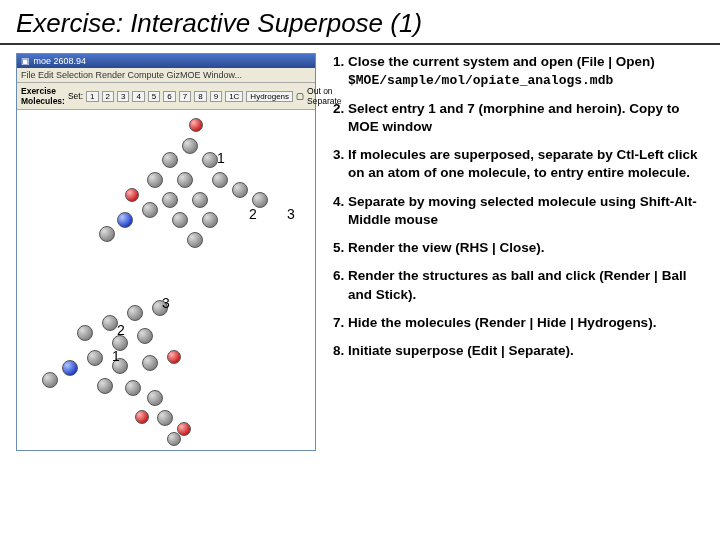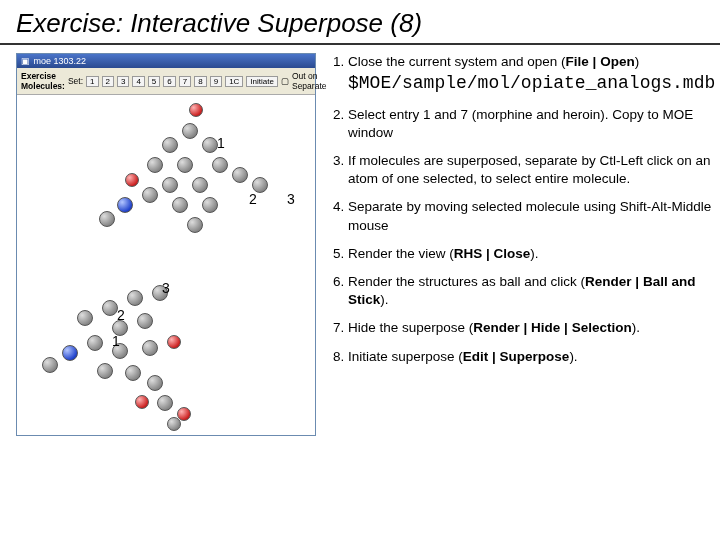--- a/index.html
+++ b/index.html
@@ -28,27 +28,28 @@
     position: relative;
   }
   .right {
     flex: 1;
     font-size: 13.5px;
     line-height: 1.35;
   }
   .right ol {
     margin: 0;
     padding-left: 22px;
+    font-weight: bold;
   }
   .right li {
     margin-bottom: 10px;
   }
   .mono {
     font-family: "Courier New", monospace;
-    font-size: 18px;
+    font-size: 13px;
   }
   
   .app-window {
     width: 298px;
     border: 1px solid #6b8bb0;
     background: #e8e8e8;
     font-size: 9px;
   }
   .app-title {
     background: linear-gradient(#4a74c9, #2a4a90);
@@ -97,43 +98,44 @@
     border-radius: 50%;
     background: radial-gradient(circle at 30% 30%, #ddd, #888 70%, #666);
     border: 1px solid #555;
   }
   .atom.red { background: radial-gradient(circle at 30% 30%, #ffb3b3, #cc2222 70%, #881111); }
   .atom.blue { background: radial-gradient(circle at 30% 30%, #b3c6ff, #2244cc 70%, #112288); }
 </style>
 </head>
 <body>
 
-<div class="title">Exercise: Interactive Superpose (8)</div>
+<div class="title">Exercise: Interactive Superpose (1)</div>
 
 <div class="content">
   <div class="left">
     <div class="app-window">
       <div class="app-title">
         <span>▣</span>
-        <span>moe 1303.22</span>
+        <span>moe 2608.94</span>
       </div>
+      <div class="app-menu">File  Edit  Selection  Render  Compute  GizMOE  Window...</div>
       <div class="app-toolbar">
         <b>Exercise Molecules:</b>
         <span>Set:</span>
         <span class="tb-btn">1</span>
         <span class="tb-btn">2</span>
         <span class="tb-btn">3</span>
         <span class="tb-btn">4</span>
         <span class="tb-btn">5</span>
         <span class="tb-btn">6</span>
         <span class="tb-btn">7</span>
         <span class="tb-btn">8</span>
         <span class="tb-btn">9</span>
         <span class="tb-btn">1C</span>
-        <span class="tb-btn">Initiate</span>
+        <span class="tb-btn">Hydrogens</span>
         <span>▢</span>
         <span>Out on Separate</span>
       </div>
       <div class="app-canvas">
 
         <div class="atom red" style="left:172px;top:8px;width:12px;height:12px"></div>
         <div class="atom" style="left:165px;top:28px;width:14px;height:14px"></div>
         <div class="atom" style="left:145px;top:42px;width:14px;height:14px"></div>
         <div class="atom" style="left:185px;top:42px;width:14px;height:14px"></div>
         <div class="atom" style="left:130px;top:62px;width:14px;height:14px"></div>
@@ -182,29 +184,29 @@
     </div>
   </div>
 
   <div class="right">
     <ol>
       <li>
         <span>Close the current system and open (</span><b>File | Open</b><span>) </span><br>
         <span class="mono">$MOE/sample/mol/opiate_analogs.mdb</span>
       </li>
       <li><span>Select entry 1 and 7 (morphine and heroin). Copy to MOE window</span></li>
-      <li><span>If molecules are superposed, separate by Ctl-Left click on an atom of one selected, to select entire molecule.</span></li>
+      <li><span>If molecules are superposed, separate by Ctl-Left click on an atom of one molecule, to entry entire molecule.</span></li>
       <li><span>Separate by moving selected molecule using Shift-Alt-Middle mouse</span></li>
       <li>
         <span>Render the view (</span><b>RHS | Close</b><span>).</span>
       </li>
       <li>
         <span>Render the structures as ball and click (</span><b>Render | Ball and Stick</b><span>).</span>
       </li>
       <li>
-        <span>Hide the superpose (</span><b>Render | Hide | Selection</b><span>).</span>
-      </li>
-      <li>
-        <span>Initiate superpose (</span><b>Edit | Superpose</b><span>).</span>
+        <span>Hide the molecules (</span><b>Render | Hide | Hydrogens</b><span>).</span>
+      </li>
+      <li>
+        <span>Initiate superpose (</span><b>Edit | Separate</b><span>).</span>
       </li>
     </ol>
   </div>
 </div>
 
 </body></html>

